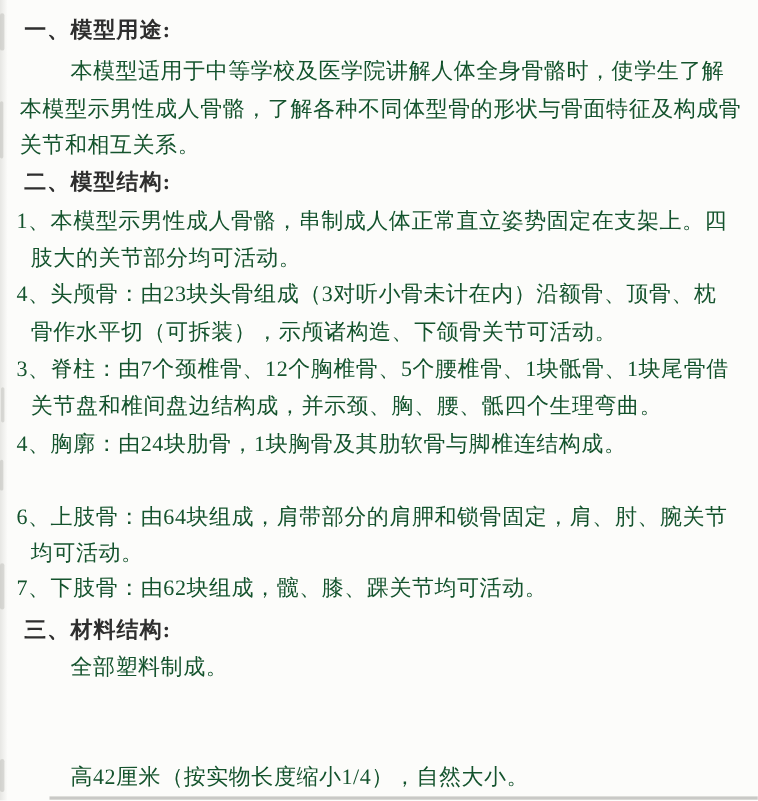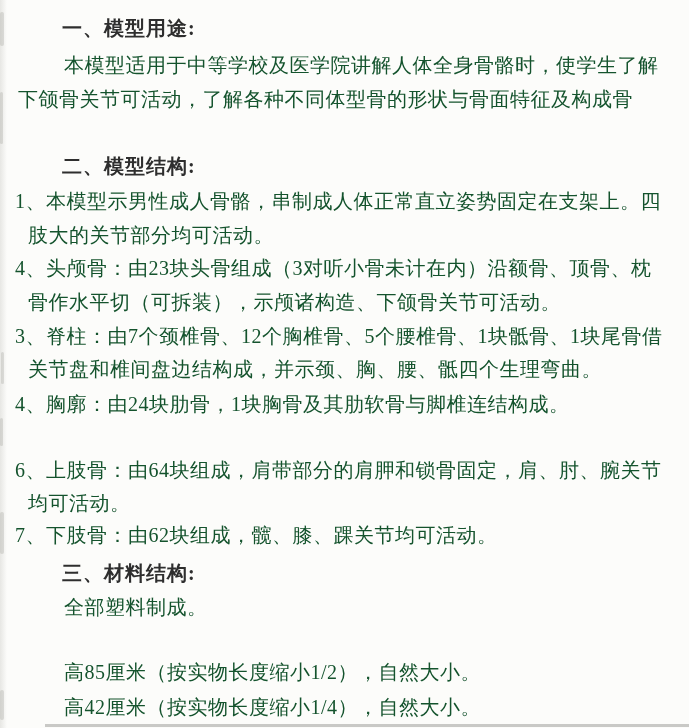--- a/index.html
+++ b/index.html
@@ -22,21 +22,20 @@
     font-size: 20px;
     line-height: 22px;
     letter-spacing: 0.5px;
     color: #14532d;
   }
   .ln.h {               
     left: 22px;
     font-weight: 700;
     color: #2e2e2e;
     letter-spacing: 1px;
-    margin-left: 40px;
   }
   .ln.pf { left: 64px; }    
   .ln.fl { left: 18px; }    
   .ln.it { left: 15px; }    
   .ln.ic { left: 28px; }    
 
   
   .edge-shadow {
     position: absolute;
     left: 0; top: 0;
@@ -65,33 +64,33 @@
   <div class="mark" style="left:0;top:12px;width:4px;height:34px;"></div>
   <div class="mark" style="left:0;top:92px;width:3px;height:52px;"></div>
   <div class="mark" style="left:1px;top:352px;width:3px;height:32px;"></div>
   <div class="mark" style="left:0;top:418px;width:3px;height:28px;"></div>
   <div class="mark" style="left:0;top:512px;width:4px;height:42px;"></div>
   <div class="mark" style="left:0;top:690px;width:4px;height:30px;"></div>
   <div class="bottom-streak"></div>
 
   <div class="ln h" style="top:17px">一、模型用途:</div>
   <div class="ln pf" style="top:54px">本模型适用于中等学校及医学院讲解人体全身骨骼时，使学生了解</div>
-  <div class="ln fl" style="top:88px">下颌骨关节可活动，了解各种不同体型骨的形状与骨面特征及构成骨</div>
+  <div class="ln fl" style="top:88px">本模型示男性成人骨骼，了解各种不同体型骨的形状与骨面特征及构成骨</div>
+  <div class="ln fl" style="top:121px">关节和相互关系。</div>
 
   <div class="ln h" style="top:155px">二、模型结构:</div>
   <div class="ln it" style="top:190px">1、本模型示男性成人骨骼，串制成人体正常直立姿势固定在支架上。四</div>
   <div class="ln ic" style="top:224px">肢大的关节部分均可活动。</div>
   <div class="ln it" style="top:257px">4、头颅骨：由23块头骨组成（3对听小骨未计在内）沿额骨、顶骨、枕</div>
   <div class="ln ic" style="top:291px">骨作水平切（可拆装），示颅诸构造、下颌骨关节可活动。</div>
   <div class="ln it" style="top:325px">3、脊柱：由7个颈椎骨、12个胸椎骨、5个腰椎骨、1块骶骨、1块尾骨借</div>
   <div class="ln ic" style="top:358px">关节盘和椎间盘边结构成，并示颈、胸、腰、骶四个生理弯曲。</div>
   <div class="ln it" style="top:393px">4、胸廓：由24块肋骨，1块胸骨及其肋软骨与脚椎连结构成。</div>
   <div class="ln it" style="top:459px">6、上肢骨：由64块组成，肩带部分的肩胛和锁骨固定，肩、肘、腕关节</div>
   <div class="ln ic" style="top:492px">均可活动。</div>
   <div class="ln it" style="top:524px">7、下肢骨：由62块组成，髋、膝、踝关节均可活动。</div>
 
   <div class="ln h" style="top:562px">三、材料结构:</div>
   <div class="ln pf" style="top:596px">全部塑料制成。</div>
 
-  <div class="ln pf" style="top:661px">高85厘米（按实物长度缩小1/2），自然大小。</div>
   <div class="ln pf" style="top:696px">高42厘米（按实物长度缩小1/4），自然大小。</div>
 
 </div>
 
 </body></html>

